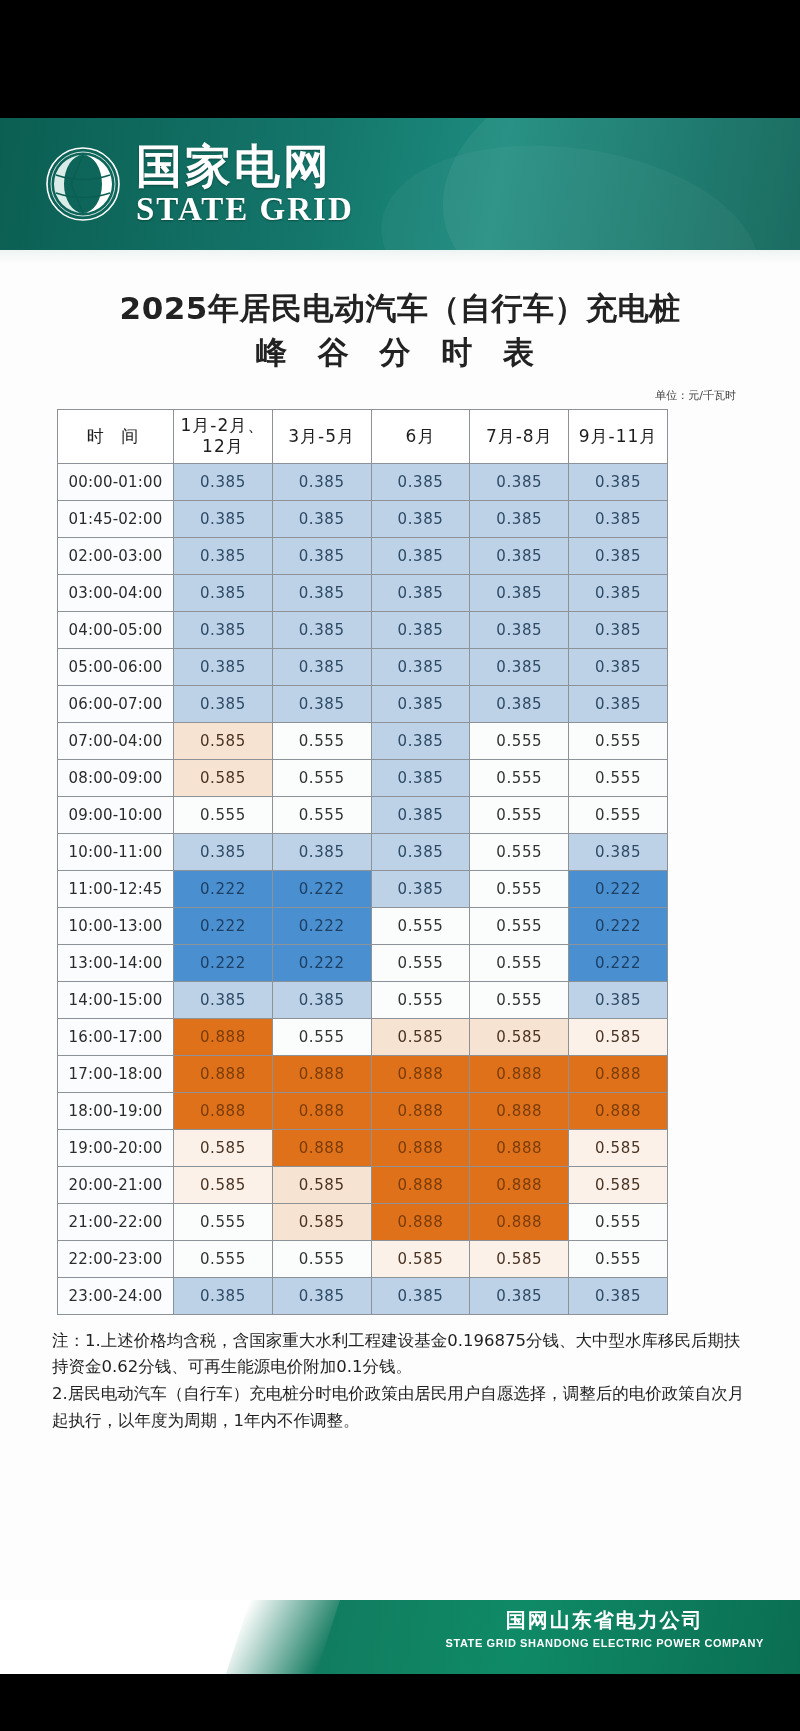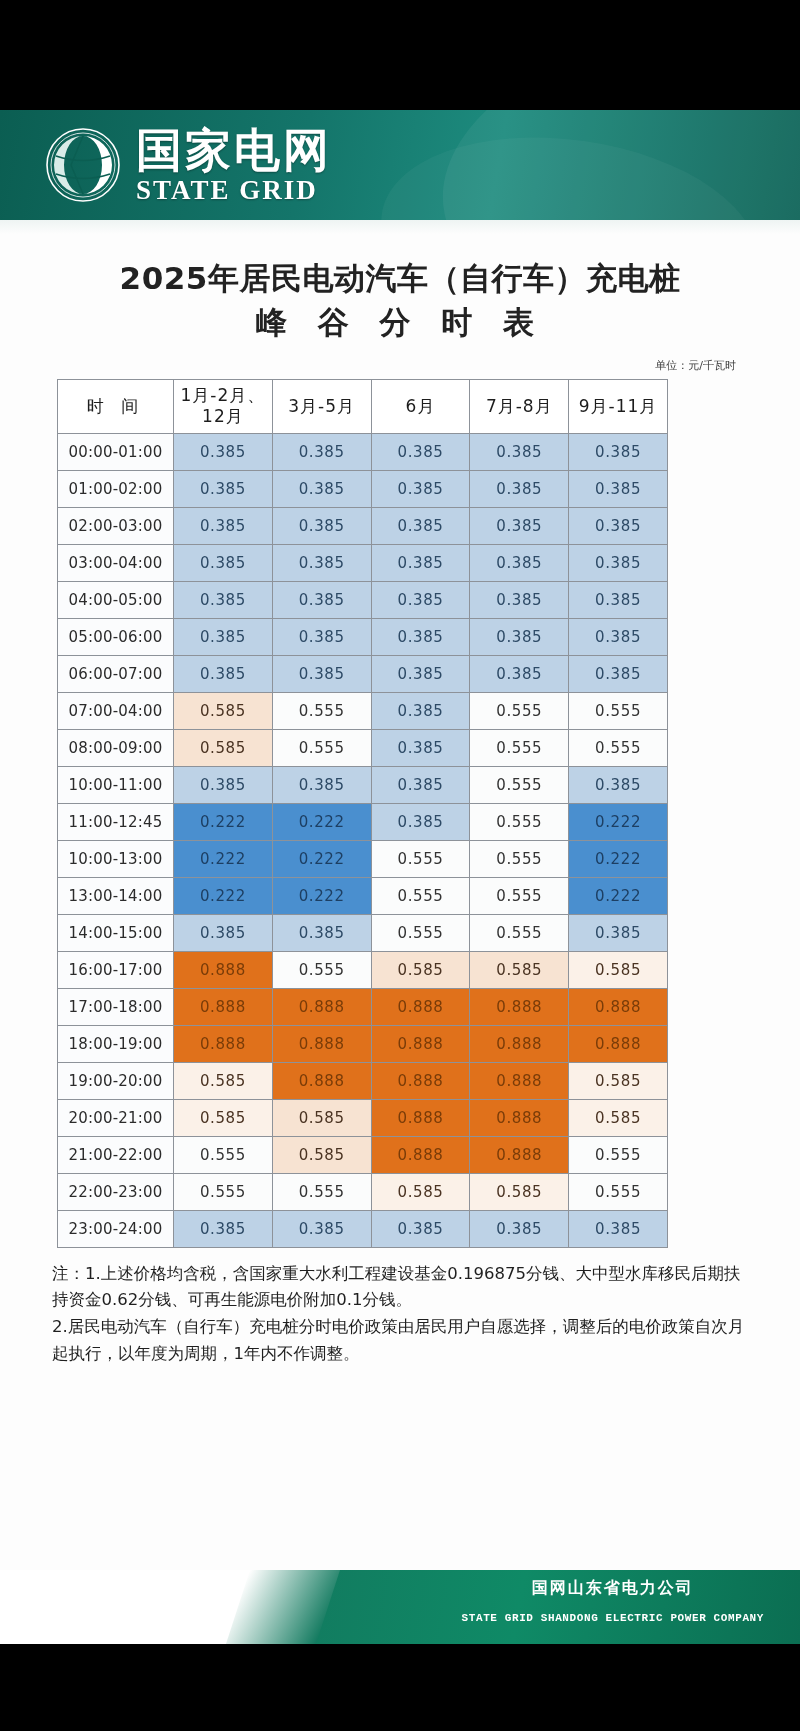--- a/index.html
+++ b/index.html
@@ -22,27 +22,28 @@
 
   
   .top-black {
     height: 110px;
     background: #000000;
   }
 
   
   .brand-bar {
     position: relative;
-    height: 110px;
+    height: 132px;
     background: linear-gradient(100deg, #0b5e52 0%, #14756a 38%, #1d8b7e 62%, #0e6458 100%);
     overflow: hidden;
     display: flex;
     align-items: center;
     padding-left: 44px;
     box-sizing: border-box;
+    margin-top: 8px;
   }
   .brand-bar .swoosh {
     position: absolute;
     right: -60px;
     top: -70px;
     width: 420px;
     height: 260px;
     border-radius: 50%;
     background: rgba(255,255,255,0.055);
     transform: rotate(-12deg);
@@ -73,21 +74,21 @@
   }
   .brand-cn {
     font-size: 46px;
     font-weight: bold;
     letter-spacing: 3px;
     font-family: "DejaVu Sans", "Liberation Sans", sans-serif;
     text-shadow: 0 1px 2px rgba(0,0,0,0.35);
   }
   .brand-en {
     margin-top: 4px;
-    font-size: 27px;
+    font-size: 33px;
     font-weight: bold;
     letter-spacing: 2px;
     font-family: "Liberation Serif", "DejaVu Serif", serif;
     text-shadow: 0 1px 2px rgba(0,0,0,0.35);
   }
 
   
   .sheet {
     position: relative;
     background: #fdfdfd;
@@ -227,31 +228,31 @@
   .footer-text {
     position: absolute;
     right: 36px;
     top: 9px;
     text-align: center;
     color: #ffffff;
     z-index: 3;
     line-height: 1.15;
   }
   .footer-cn {
-    font-size: 16px;
+    font-size: 20px;
     font-weight: bold;
     letter-spacing: 2px;
     font-family: "DejaVu Sans", "Liberation Sans", sans-serif;
   }
   .footer-en {
     font-size: 11px;
     letter-spacing: 0.6px;
-    font-family: Liberation Mono, monospace;
+    font-family: Liberation Sans, sans-serif;
     font-weight: bold;
-    margin-top: 15px;
+    margin-top: 5px;
   }
 
   
   .bottom-black {
     background: #000000;
     height: 197px;
     position: relative;
   }
 </style>
 </head>
@@ -314,21 +315,21 @@
         <tbody id="rate-body">
             <tr>
               <td class="time">00:00-01:00</td>
               <td class="tcell v385">0.385</td>
               <td class="tcell v385">0.385</td>
               <td class="tcell v385">0.385</td>
               <td class="tcell v385">0.385</td>
               <td class="tcell v385">0.385</td>
             </tr>
             <tr>
-              <td class="time">01:00-02:00</td>
+              <td class="time">01:45-02:00</td>
               <td class="tcell v385">0.385</td>
               <td class="tcell v385">0.385</td>
               <td class="tcell v385">0.385</td>
               <td class="tcell v385">0.385</td>
               <td class="tcell v385">0.385</td>
             </tr>
             <tr>
               <td class="time">02:00-03:00</td>
               <td class="tcell v385">0.385</td>
               <td class="tcell v385">0.385</td>
@@ -372,20 +373,28 @@
               <td class="time">07:00-04:00</td>
               <td class="tcell v585">0.585</td>
               <td class="tcell v555">0.555</td>
               <td class="tcell v385">0.385</td>
               <td class="tcell v555">0.555</td>
               <td class="tcell v555">0.555</td>
             </tr>
             <tr>
               <td class="time">08:00-09:00</td>
               <td class="tcell v585">0.585</td>
+              <td class="tcell v555">0.555</td>
+              <td class="tcell v385">0.385</td>
+              <td class="tcell v555">0.555</td>
+              <td class="tcell v555">0.555</td>
+            </tr>
+            <tr>
+              <td class="time">09:00-10:00</td>
+              <td class="tcell v555">0.555</td>
               <td class="tcell v555">0.555</td>
               <td class="tcell v385">0.385</td>
               <td class="tcell v555">0.555</td>
               <td class="tcell v555">0.555</td>
             </tr>
             <tr>
               <td class="time">10:00-11:00</td>
               <td class="tcell v385">0.385</td>
               <td class="tcell v385">0.385</td>
               <td class="tcell v385">0.385</td>

